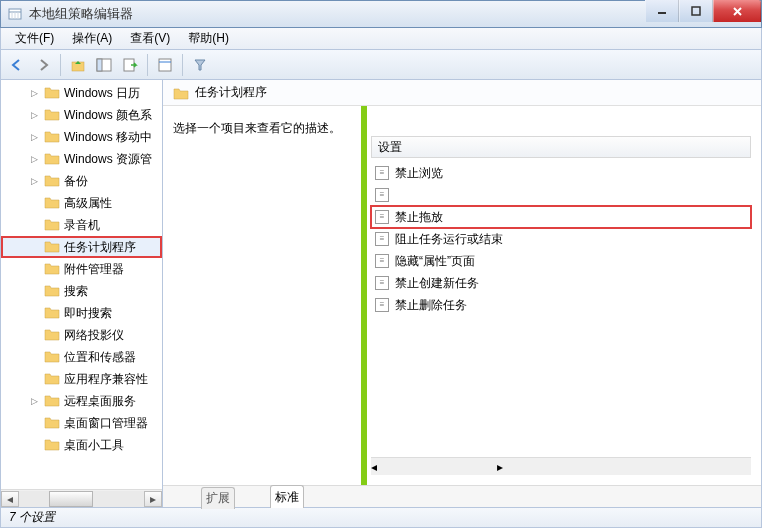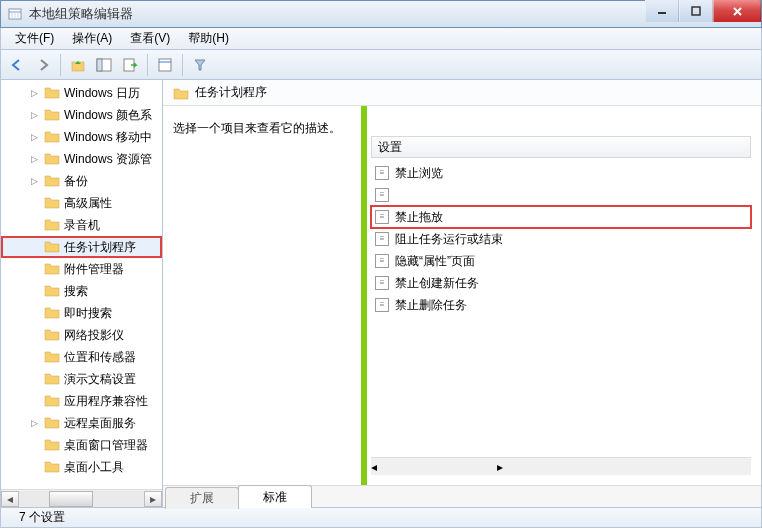--- a/index.html
+++ b/index.html
@@ -46,25 +46,25 @@
   .leftcol { width: 204px; padding: 14px 10px; border-right: 6px solid #84cc16; }
   .rightcol { flex: 1; padding: 10px 10px 10px 4px; display:flex; flex-direction:column; }
   .col-head { height: 22px; border: 1px solid #d8d8d8; background: linear-gradient(#fdfdfd,#eef1f5); padding-left: 6px; display: flex; align-items: center; margin-bottom: 4px; margin-top: 20px; }
   .setting-item { display: flex; align-items: center; height: 22px; padding-left: 4px; gap: 6px; cursor: default; }
   .setting-item.hl { outline: 2px solid #e04040; outline-offset: -1px; }
   .policy-ico { width:14px; height:14px; display:inline-flex; align-items:center; justify-content:center; border:1px solid #9a9a9a; color:#777; font-size:8px; line-height:1; }
   .hscroll2 { height:18px; border-top:1px solid #dcdcdc; display:flex; align-items:center; background:#f0f0f0; margin-top:auto; }
   
   
   .tabs { height: 22px; display: flex; align-items: flex-end; padding-left: 2px; border-top: 1px solid #dcdcdc; background: #f6f6f6; }
-  .tab { padding: 3px 24px 2px; border: 1px solid #bcbcbc; border-bottom: none; margin-right: -1px; background: #fff; border-radius: 3px 3px 0 0; cursor: default; position: relative; top: 1px; }
+  .tab { padding: 3px 4px 2px; border: 1px solid #bcbcbc; border-bottom: none; margin-right: -1px; background: #fff; border-radius: 3px 3px 0 0; cursor: default; position: relative; top: 1px; margin-left: 36px; }
   .tab.inactive { background: #f0f0f0; color: #555; top: 2px; padding-top:2px; }
   
   
-  .statusbar { height: 20px; border: 1px solid #b7c6dd; border-top: none; background: linear-gradient(#f5f8fc,#e7edf5); display: flex; align-items: center; padding-left: 18px; }
+  .statusbar { height: 20px; border: 1px solid #b7c6dd; border-top: none; background: linear-gradient(#f5f8fc,#e7edf5); display: flex; align-items: center; padding-left: 8px; font-style: italic; }
   
   .folder-svg { fill:#f6cf6f; stroke:#caa145; stroke-width:0.5; }
 </style>
 </head>
 <body>
 
 <div class="titlebar">
   <span class="titleicon">
     <svg width="14" height="14">
         <rect x="1" y="2" width="12" height="10" fill="#fff" stroke="#7f9ab8"></rect>
@@ -240,27 +240,20 @@
           <span><svg class="folder-ico" width="16" height="14">
               <path d="M1 3 L6 3 L7 5 L15 5 L15 13 L1 13 Z" class="folder-svg"></path>
             </svg></span>
           <span>位置和传感器</span>
         </div>
         <div class="tree-item">
           <span class="expander"></span>
           <span><svg class="folder-ico" width="16" height="14">
               <path d="M1 3 L6 3 L7 5 L15 5 L15 13 L1 13 Z" class="folder-svg"></path>
             </svg></span>
-          <span>演示文稿设置</span>
-        </div>
-        <div class="tree-item">
-          <span class="expander"></span>
-          <span><svg class="folder-ico" width="16" height="14">
-              <path d="M1 3 L6 3 L7 5 L15 5 L15 13 L1 13 Z" class="folder-svg"></path>
-            </svg></span>
           <span>应用程序兼容性</span>
         </div>
         <div class="tree-item">
           <span class="expander">▷</span>
           <span><svg class="folder-ico" width="16" height="14">
               <path d="M1 3 L6 3 L7 5 L15 5 L15 13 L1 13 Z" class="folder-svg"></path>
             </svg></span>
           <span>远程桌面服务</span>
         </div>
         <div class="tree-item">

